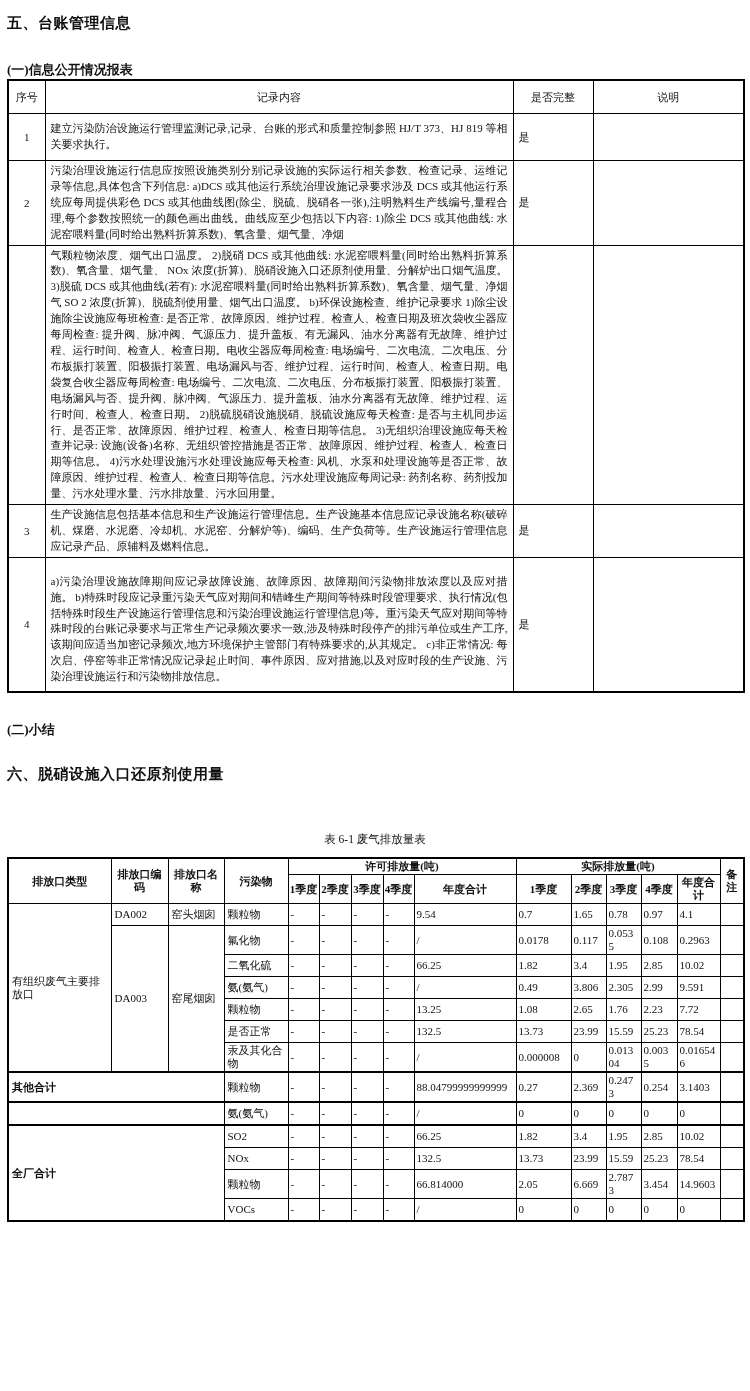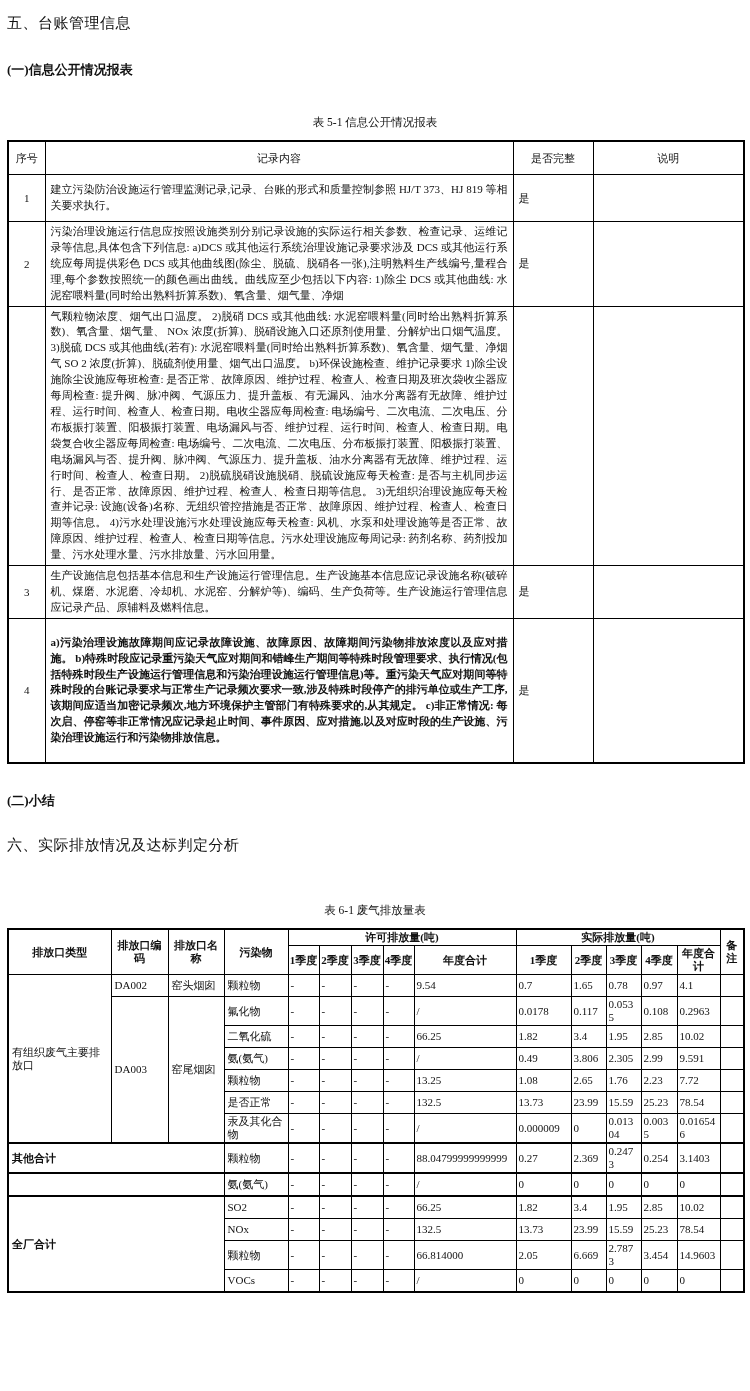--- a/index.html
+++ b/index.html
@@ -1,51 +1,50 @@
 <!DOCTYPE html>
 <html lang="zh"><head>
 <meta charset="utf-8">
 <style>
   html,body{margin:0;padding:0;background:#ffffff;color:#111;
     font-family:"Liberation Serif","DejaVu Serif",serif;}
   .doc{width:750px;box-sizing:border-box;padding:8px 7px 40px 7px;background:#fff;}
-  .sec-title{font-size:15px;font-weight:normal;margin:6px 0 0 0;letter-spacing:.5px;}
+  .sec-title{font-size:15px;font-weight:bold;margin:6px 0 0 0;letter-spacing:.5px;}
   .sub-title{font-size:13px;font-weight:bold;margin:28px 0 0 0;}
   .caption{font-size:11.5px;text-align:center;margin:30px 0 10px 0;}
   table{border-collapse:collapse;table-layout:fixed;width:736px;font-size:11px;
         border:2px solid #000;}
   td,th{border:1px solid #000;padding:1px 3px;vertical-align:middle;
         font-weight:normal;word-break:break-all;overflow:hidden;}
   
   .t51 th{text-align:center;height:30px;margin-top:41px;}
   .t51 td.seq{text-align:center;}
   .t51 td.content{text-align:justify;line-height:15.9px;padding:2px 5px;}
   .t51 td.complete{vertical-align:middle;padding-left:5px;}
   .t51 tr.r1 td{height:42px;}
   .t51 tr.r3 td{height:46px;}
-  .t51 tr.r4 td.content{padding-top:16px;padding-bottom:16px;font-weight:bold;}
+  .t51 tr.r4 td.content{padding-top:16px;padding-bottom:6px;}
   
   .emis th{text-align:center;font-weight:bold;line-height:13px;padding:1px 1px;}
   .emis td{height:19px;line-height:13px;}
   .emis td.lbl{text-align:left;}
   .emis td.num{text-align:left;padding-left:2px;}
   .emis .group-hd{height:16px;}
   .emis .sect td{border-top:2px solid #000;}
   .emis td.total-lbl{text-align:left;font-weight:bold;}
   
   .summary{font-size:11.5px;line-height:17px;text-align:justify;margin:16px 0 0 0;}
 </style>
 </head>
 <body>
 
 <div class="doc">
 
   <h1 class="sec-title">五、台账管理信息</h1>
   <h2 class="sub-title">(一)信息公开情况报表</h2>
-  <p class="caption" style="margin-top:36px">表 5-1 信息公开情况报表</p>
 
   <table class="t51">
     <colgroup>
         <col style="width:37px">
         <col style="width:468px">
         <col style="width:80px">
         <col style="width:151px">
       </colgroup>
     <tbody>
         <tr>
@@ -82,21 +81,21 @@
       <td class="seq">4</td>
       <td class="content">a)污染治理设施故障期间应记录故障设施、故障原因、故障期间污染物排放浓度以及应对措施。 b)特殊时段应记录重污染天气应对期间和错峰生产期间等特殊时段管理要求、执行情况(包括特殊时段生产设施运行管理信息和污染治理设施运行管理信息)等。重污染天气应对期间等特殊时段的台账记录要求与正常生产记录频次要求一致,涉及特殊时段停产的排污单位或生产工序,该期间应适当加密记录频次,地方环境保护主管部门有特殊要求的,从其规定。 c)非正常情况: 每次启、停窑等非正常情况应记录起止时间、事件原因、应对措施,以及对应时段的生产设施、污染治理设施运行和污染物排放信息。</td>
       <td class="complete">是</td>
       <td></td>
     </tr>
   </tbody>
     </table>
 
   <h2 class="sub-title">(二)小结</h2>
 
-  <h1 class="sec-title" style="margin-top:26px">六、实际排放情况及达标判定分析</h1>
+  <h1 class="sec-title" style="margin-top:26px">六、脱硝设施入口还原剂使用量</h1>
 
   <p class="caption" style="margin-top:48px">表 6-1 废气排放量表</p>
 
   <table class="emis">
     <colgroup>
       <col style="width:103px">
         <col style="width:57px">
         <col style="width:56px">
         <col style="width:64px">
       <col style="width:31px">
@@ -223,21 +222,21 @@
       <td class="num">78.54</td>
       <td></td>
     </tr>
     <tr>
       <td class="lbl">汞及其化合物</td>
       <td class="num">-</td>
       <td class="num">-</td>
       <td class="num">-</td>
       <td class="num">-</td>
       <td class="num">/</td>
-      <td class="num">0.000009</td>
+      <td class="num">0.000008</td>
       <td class="num">0</td>
       <td class="num">0.01304</td>
       <td class="num">0.0035</td>
       <td class="num">0.016546</td>
       <td></td>
     </tr>
     <tr class="sect">
       <td colspan="3" class="total-lbl">其他合计</td>
       <td class="lbl">颗粒物</td>
       <td class="num">-</td>

